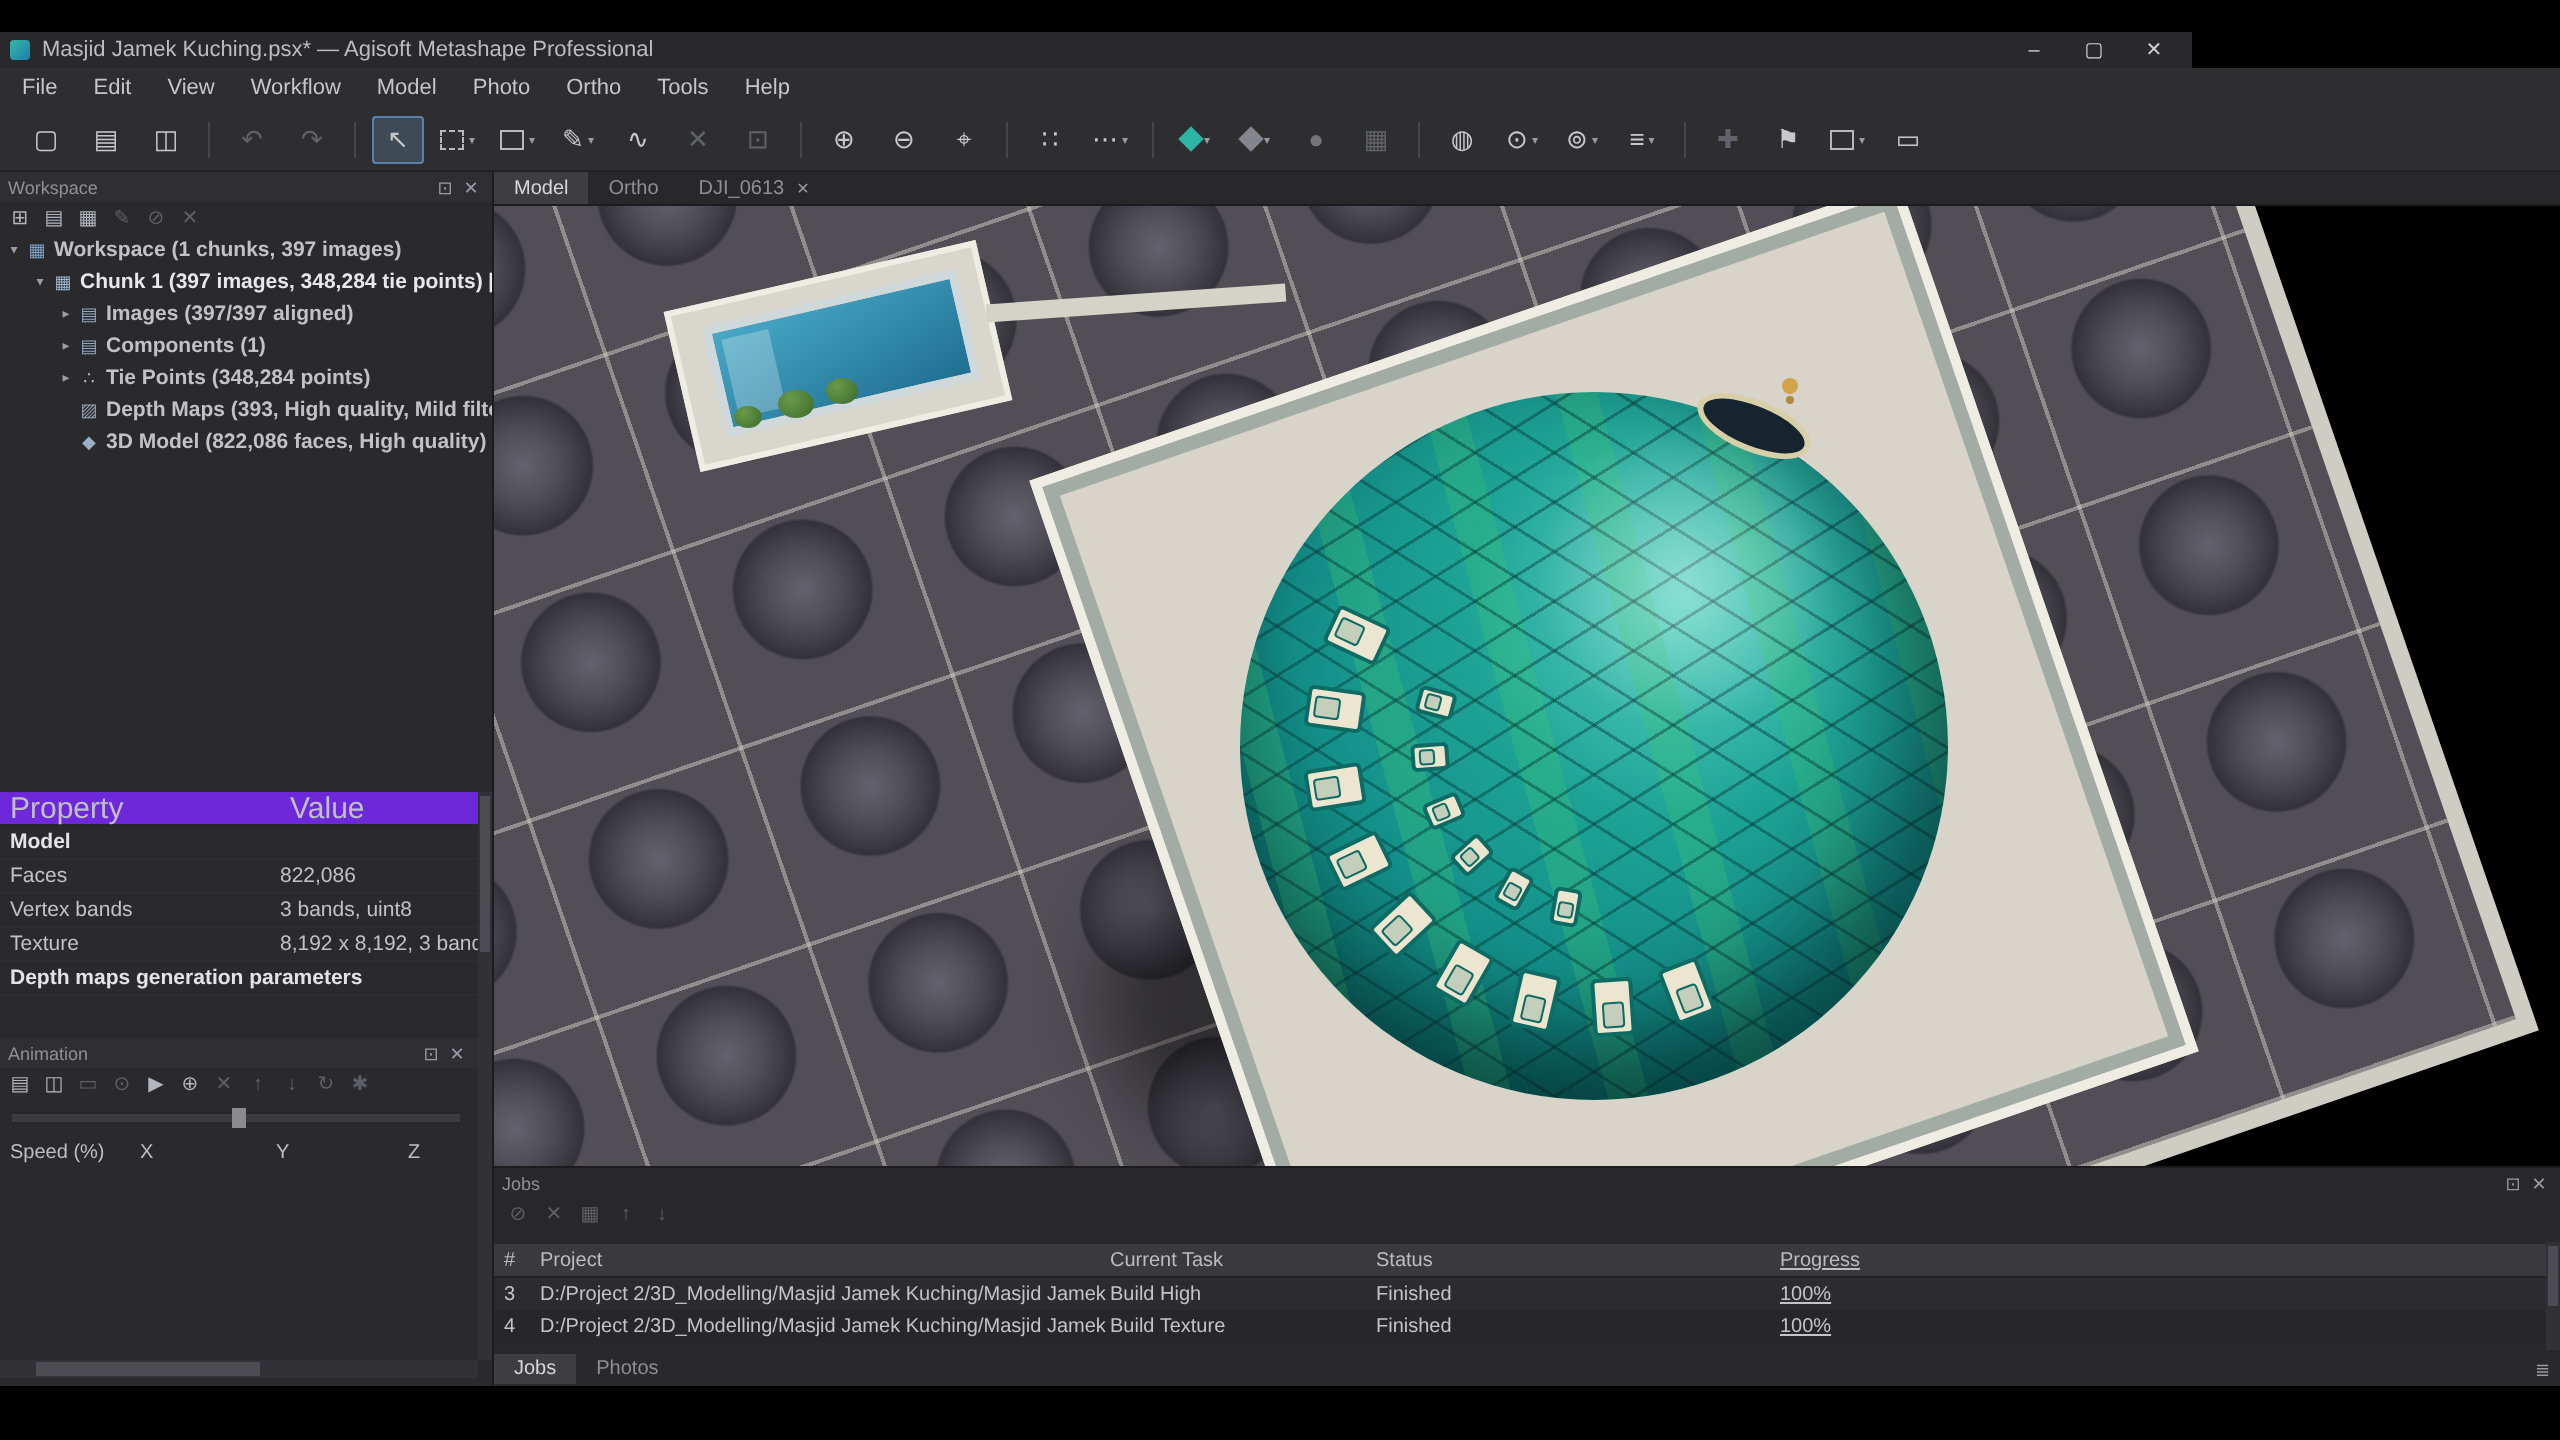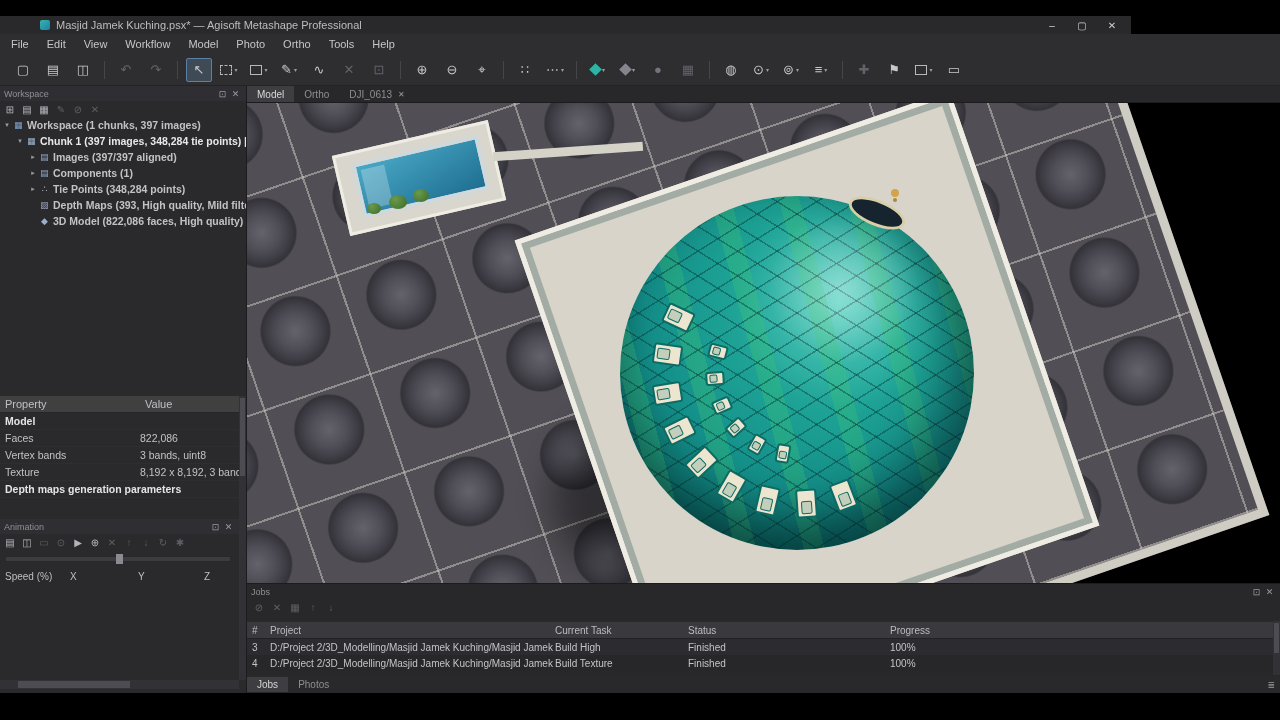--- a/index.html
+++ b/index.html
@@ -4,21 +4,21 @@
 <style>
   html,body{margin:0;padding:0;background:#000;}
   .stage{position:relative;width:1280px;height:720px;background:#000;overflow:hidden;
          font-family:"Liberation Sans",sans-serif;color:#c6c6c8;cursor:default;}
   .lb{position:absolute;left:0;width:1280px;background:#000;}
   .lb.top{top:0;height:16px;}
   .lb.bottom{top:693px;height:27px;}
 
   
   .titlebar{position:absolute;left:0;top:16px;width:1096px;height:18px;background:#29292b;
-            display:flex;align-items:center;font-size:11px;color:#bdbdbd;padding-left:35px;}
+            display:flex;align-items:center;font-size:11px;color:#bdbdbd;}
   .app-icon{width:10px;height:10px;margin:0 6px 0 5px;border-radius:2px;
             background:linear-gradient(135deg,#35b7a6,#1d7fae);flex:0 0 auto;}
   .title-text{white-space:nowrap;}
   .win-controls{position:absolute;right:4px;top:0;height:100%;display:flex;align-items:center;}
   .win-btn{width:30px;text-align:center;font-size:10px;color:#cfcfcf;}
 
   
   .menubar{position:absolute;left:0;top:34px;width:1280px;height:20px;background:#2e2e31;
            display:flex;align-items:center;font-size:11px;color:#c6c6c6;padding-left:2px;box-sizing:border-box;}
   .menu-item{padding:2px 9px;}
@@ -48,21 +48,21 @@
   .mini-btn{width:16px;height:14px;font-size:10px;color:#b4b4bc;display:flex;align-items:center;justify-content:center;}
   .mini-btn.dim{color:#5e5e66;}
 
   .tree-row{height:16px;display:flex;align-items:center;white-space:nowrap;overflow:hidden;color:#c2c2c4;}
   .tree-exp{width:10px;flex:0 0 10px;font-size:7px;color:#9a9aa0;text-align:center;}
   .tree-ico{width:13px;flex:0 0 13px;font-size:9px;text-align:center;}
   .tree-label{margin-left:2px;font-weight:bold;}
   .tree-row.bold .tree-label{font-weight:bold;color:#e8e8ea;}
 
   .prop-pane{position:absolute;left:0;top:310px;width:239px;}
-  .prop-header{height:16px;background:#404040;display:flex;align-items:center;font-size:11px;
+  .prop-header{height:16px;background:#6d28d9;display:flex;align-items:center;font-size:15px;
                color:#c0c0c4;border-bottom:1px solid #27272a;}
   .ph1{width:140px;padding-left:5px;}
   .prop-row{height:16px;display:flex;align-items:center;color:#c2c2c4;border-bottom:1px solid rgba(255,255,255,0.02);}
   .prop-name{width:135px;padding-left:5px;white-space:nowrap;overflow:hidden;flex:0 0 auto;}
   .prop-value{flex:1;white-space:nowrap;overflow:hidden;}
   .prop-row.section .prop-name{font-weight:bold;color:#e4e4e6;width:auto;}
 
   .anim-pane{position:absolute;left:0;top:433px;width:239px;}
   .anim-slider{margin:6px 8px 0 5px;height:4px;background:#3c3c40;border:1px solid #28282b;position:relative;}
   .anim-slider-handle{position:absolute;left:110px;top:-3px;width:7px;height:10px;background:#8a8a90;}
@@ -124,21 +124,21 @@
   .jobs-header{height:15px;display:flex;align-items:center;padding:0 4px;font-size:9px;color:#8f8f94;}
   .jobs-title{flex:1;}
   .jobs-toolbar{height:16px;display:flex;align-items:center;padding-left:4px;gap:2px;}
   .jobs-thead{height:16px;margin-top:6px;background:#39393e;display:flex;align-items:center;
       font-size:10px;color:#bcbcc0;border-top:1px solid #2a2a2c;border-bottom:1px solid #222224;}
   .jobs-row{height:16px;display:flex;align-items:center;font-size:10px;color:#c4c4c6;}
   #jobs-rows .jobs-row:nth-child(odd){background:#2c2c30;}
   #jobs-rows .jobs-row:nth-child(even){background:#27272a;}
   .jc{white-space:nowrap;overflow:hidden;box-sizing:content-box;}
   .jc0{width:18px;padding-left:5px;}
-  .jc1{width:285px;} .jc2{width:133px;} .jc3{width:202px;} .jc4{flex:1;}
+  .jc1{width:285px;} .jc2{width:133px;} .jc3{width:202px;} .jc4{flex:1;text-decoration:underline;}
   .jobs-vscroll{position:absolute;right:0;top:37px;width:7px;height:54px;background:#313136;}
   .jobs-vscroll-handle{position:absolute;top:2px;left:1px;width:5px;height:30px;background:#4c4c52;}
 
   
   .bottom-tabs{position:absolute;left:247px;top:676px;width:1033px;height:17px;background:#29292c;
       display:flex;align-items:center;font-size:10px;color:#8e8e93;}
   .btab{padding:1px 10px;height:15px;display:flex;align-items:center;box-sizing:border-box;}
   .btab.active{background:#3d3d42;color:#d6d6d8;}
   .bt-menu{position:absolute;right:5px;font-size:9px;color:#9a9aa0;}
 </style>

